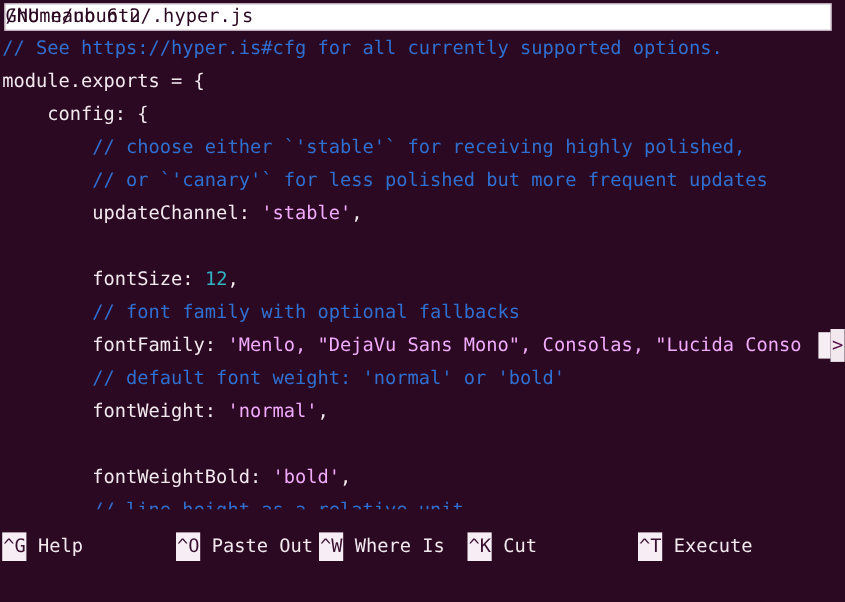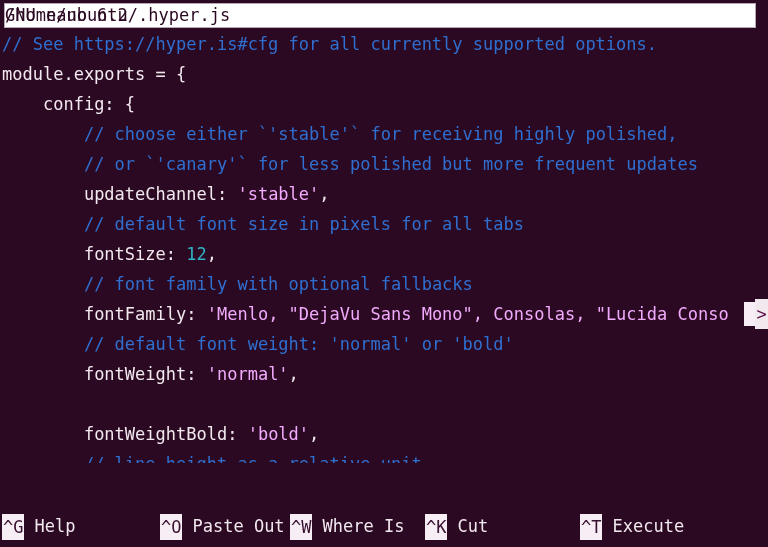--- a/index.html
+++ b/index.html
@@ -109,21 +109,20 @@
     left: 0;
     top: 478px;
     width: 768px;
     height: 69px;
   }
   .sc-row {
     position: absolute;
     left: 0;
     width: 768px;
     height: 30px;
-    margin-top: 29px;
   }
   .sc-row.r1 { top: 4px; }
   .sc-row.r2 { top: 34px; }
   .sc-item {
     position: absolute;
     top: 0;
     height: 30px;
     line-height: 30px;
     white-space: pre;
   }
@@ -156,21 +155,21 @@
     <span class="tline t-path">/home/ubuntu/.hyper.js</span>
   </div>
 
   <div id="editor">
       <div class="codeline"><span class="tok-comment">// See https://hyper.is#cfg for all currently supported options.</span></div>
       <div class="codeline"><span class="tok-plain">module.exports = {</span></div>
       <div class="codeline"><span class="tok-plain">    </span><span class="tok-plain">config: {</span></div>
       <div class="codeline"><span class="tok-plain">        </span><span class="tok-comment">// choose either `'stable'` for receiving highly polished,</span></div>
       <div class="codeline"><span class="tok-plain">        </span><span class="tok-comment">// or `'canary'` for less polished but more frequent updates</span></div>
       <div class="codeline"><span class="tok-plain">        </span><span class="tok-plain">updateChannel: </span><span class="tok-string">'stable'</span><span class="tok-punct">,</span></div>
-      <div class="codeline"><span class="tok-plain">        </span><span class="tok-comment">// default font size in pixels for all tabs</span></div>
+      <div class="codeline"><span class="tok-plain">        </span></div>
       <div class="codeline"><span class="tok-plain">        </span><span class="tok-plain">fontSize: </span><span class="tok-number">12</span><span class="tok-punct">,</span></div>
       <div class="codeline"><span class="tok-plain">        </span><span class="tok-comment">// font family with optional fallbacks</span></div>
       <div class="codeline"><span class="tok-plain">        </span><span class="tok-plain">fontFamily: </span><span class="tok-string">'Menlo, "DejaVu Sans Mono", Consolas, "Lucida Conso</span><span class="cursorblock"></span><span class="cont inverted">&gt;</span></div>
       <div class="codeline"><span class="tok-plain">        </span><span class="tok-comment">// default font weight: 'normal' or 'bold'</span></div>
       <div class="codeline"><span class="tok-plain">        </span><span class="tok-plain">fontWeight: </span><span class="tok-string">'normal'</span><span class="tok-punct">,</span></div>
       <div class="codeline"><span class="tok-plain">        </span></div>
       <div class="codeline"><span class="tok-plain">        </span><span class="tok-plain">fontWeightBold: </span><span class="tok-string">'bold'</span><span class="tok-punct">,</span></div>
       <div class="codeline"><span class="tok-plain">        </span><span class="tok-comment">// line height as a relative unit</span></div>
     </div>
 

